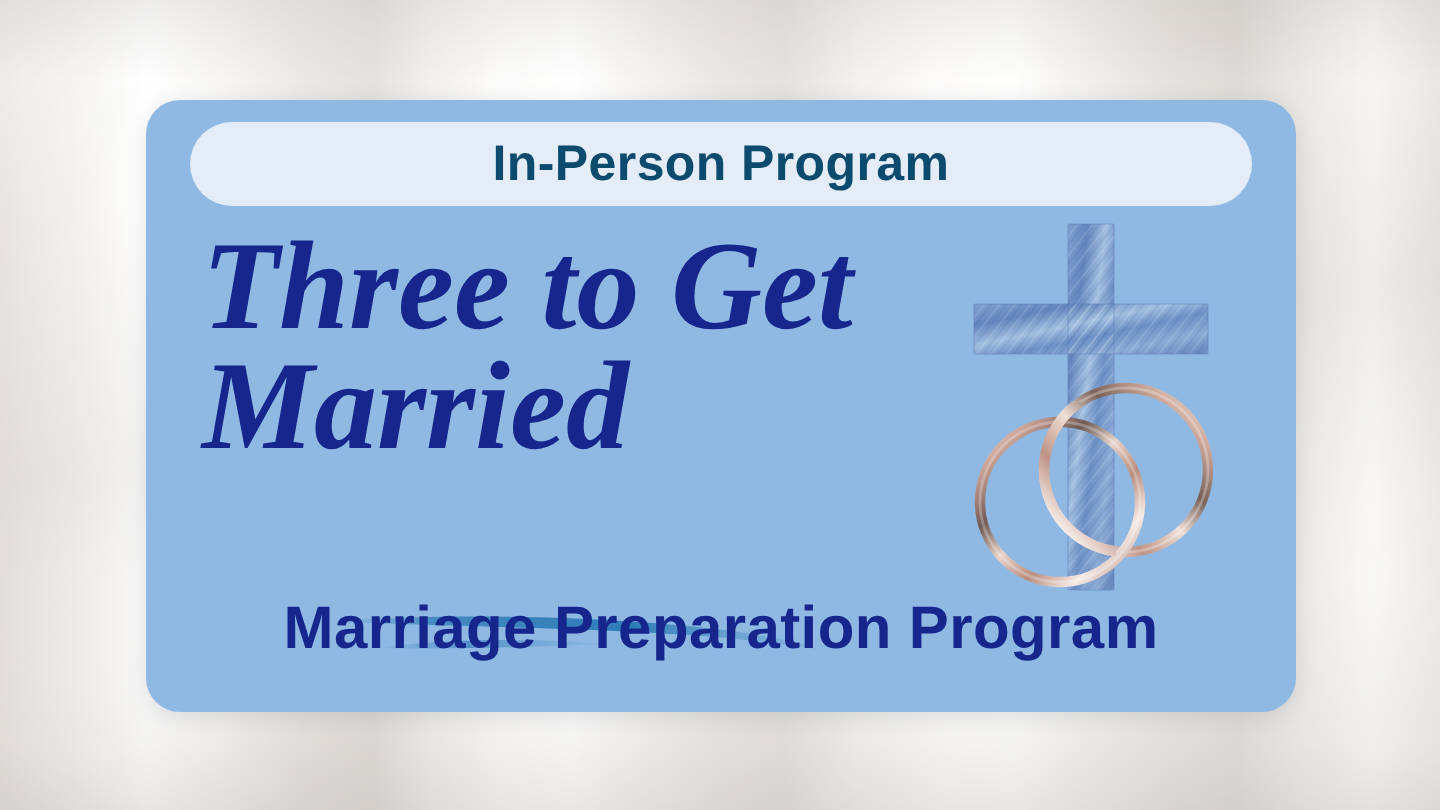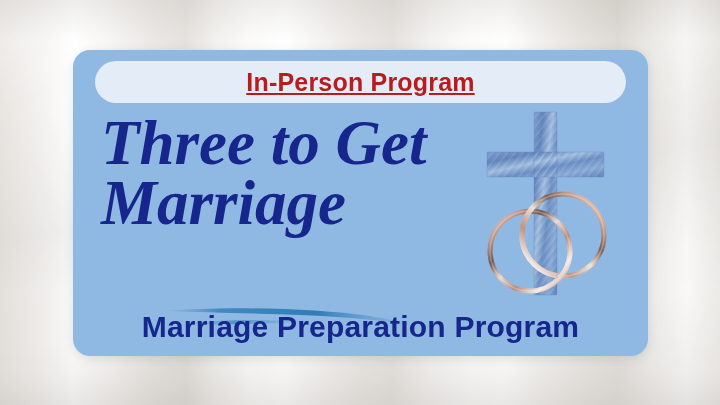--- a/index.html
+++ b/index.html
@@ -105,28 +105,27 @@
     top: 11px;
     width: 531px;
     height: 42px;
     background: #e4ecf7;
     border-radius: 21px;
     display: flex;
     align-items: center;
     justify-content: center;
   }
   #banner-text {
-    color: #b91c1c;
+    color: #0c4a6e;
     font-family: "Liberation Sans", sans-serif;
     font-size: 25px;
     font-weight: bold;
     letter-spacing: 0.2px;
     line-height: 1;
     white-space: nowrap;
-    text-decoration: underline;
   }
 
   
   #title-block {
     position: absolute;
     left: 28px;
     top: 63px;
     width: 400px;
   }
   .title-line {
@@ -156,21 +155,20 @@
     right: 0;
     top: 250px;
     text-align: center;
     color: #16268c;
     font-family: "Liberation Sans", sans-serif;
     font-size: 30px;
     font-weight: bold;
     letter-spacing: 0.2px;
     line-height: 1;
     white-space: nowrap;
-    margin-top: 12px;
   }
 
   
   #emblem {
     position: absolute;
     left: 410px;
     top: 55px;
     width: 150px;
     height: 200px;
   }
@@ -186,21 +184,21 @@
   <div class="fabric-vignette"></div>
 
   <div id="card">
 
     <div id="banner-pill">
       <span id="banner-text">In-Person Program</span>
     </div>
 
     <div id="title-block">
       <div class="title-line">Three to Get</div>
-      <div class="title-line" id="title-line-2">Marriage</div>
+      <div class="title-line" id="title-line-2">Married</div>
     </div>
 
     <svg id="swoosh" viewBox="0 0 250 26">
       <defs>
         <linearGradient id="swooshGrad" x1="0" y1="0" x2="1" y2="0">
           <stop offset="0%" stop-color="#6fa6ce" stop-opacity="0.15"></stop>
           <stop offset="22%" stop-color="#3f86bf" stop-opacity="0.95"></stop>
           <stop offset="62%" stop-color="#2f7cb8" stop-opacity="1"></stop>
           <stop offset="100%" stop-color="#6fa6ce" stop-opacity="0.25"></stop>
         </linearGradient>

